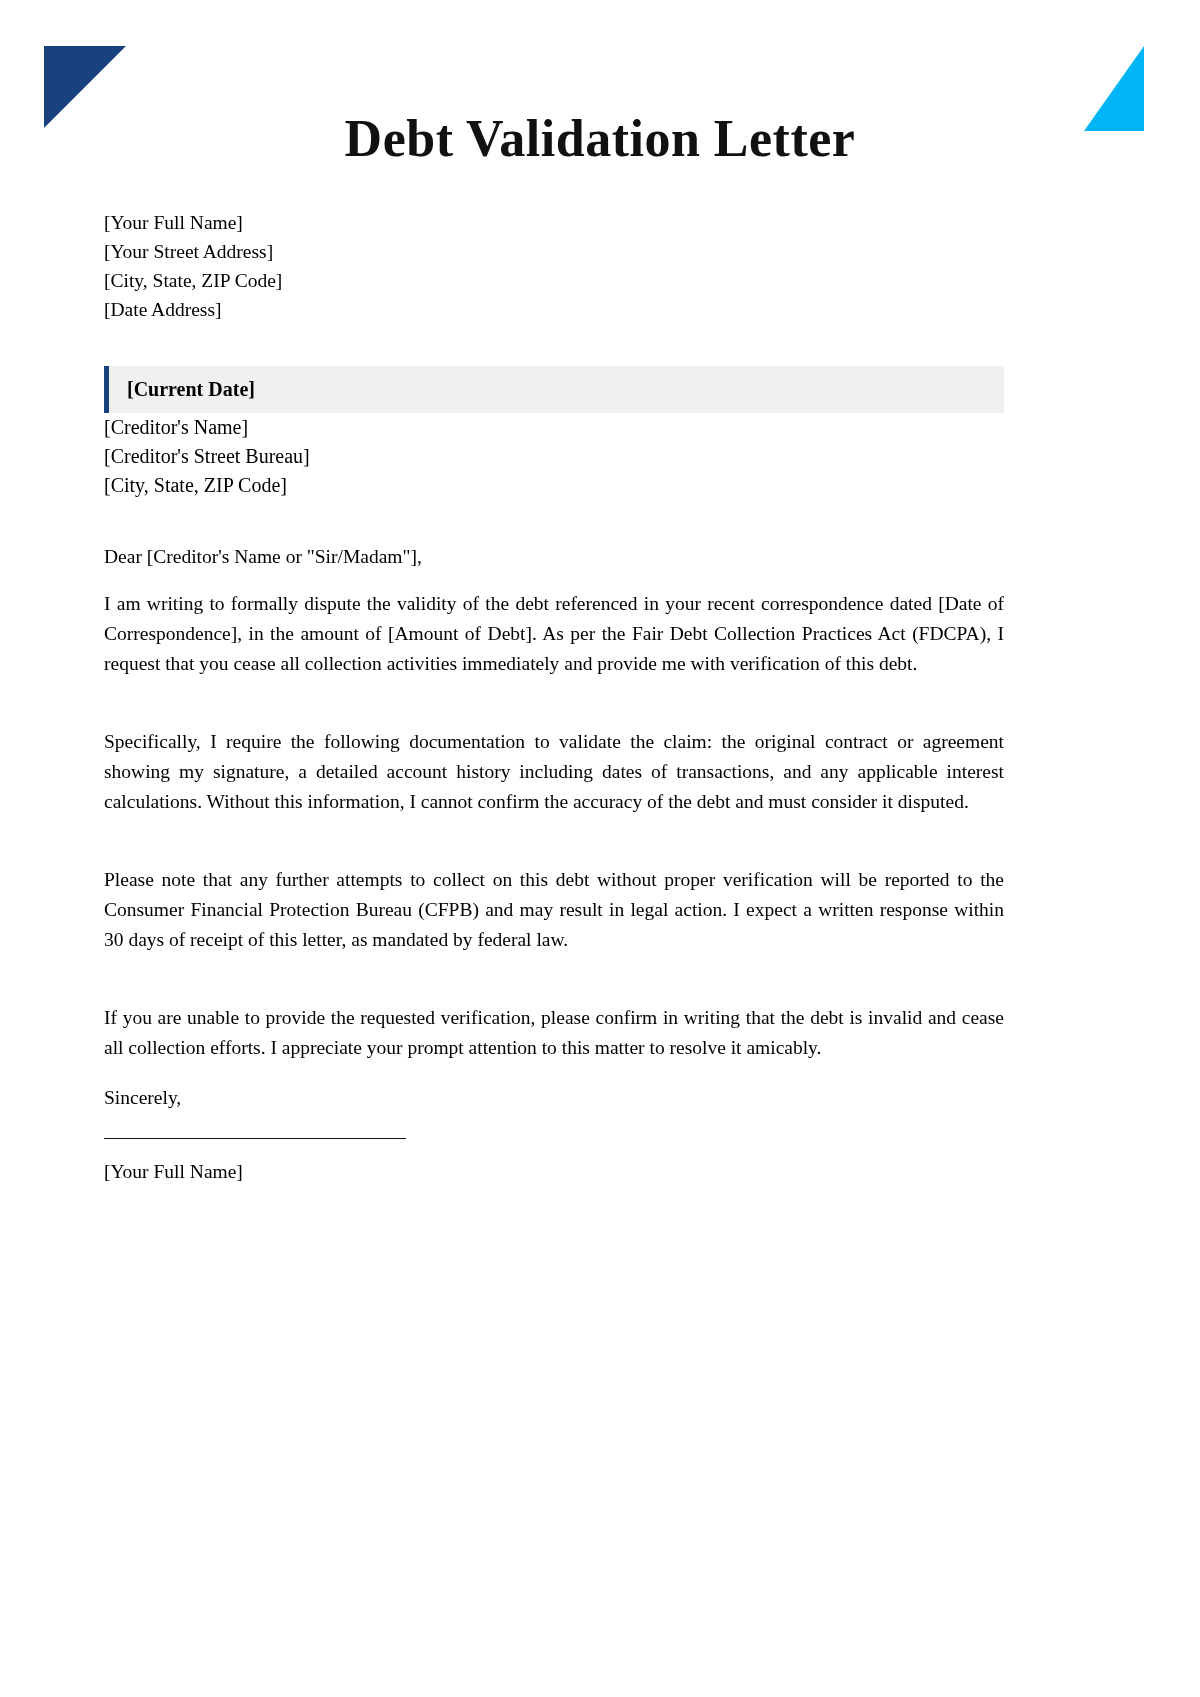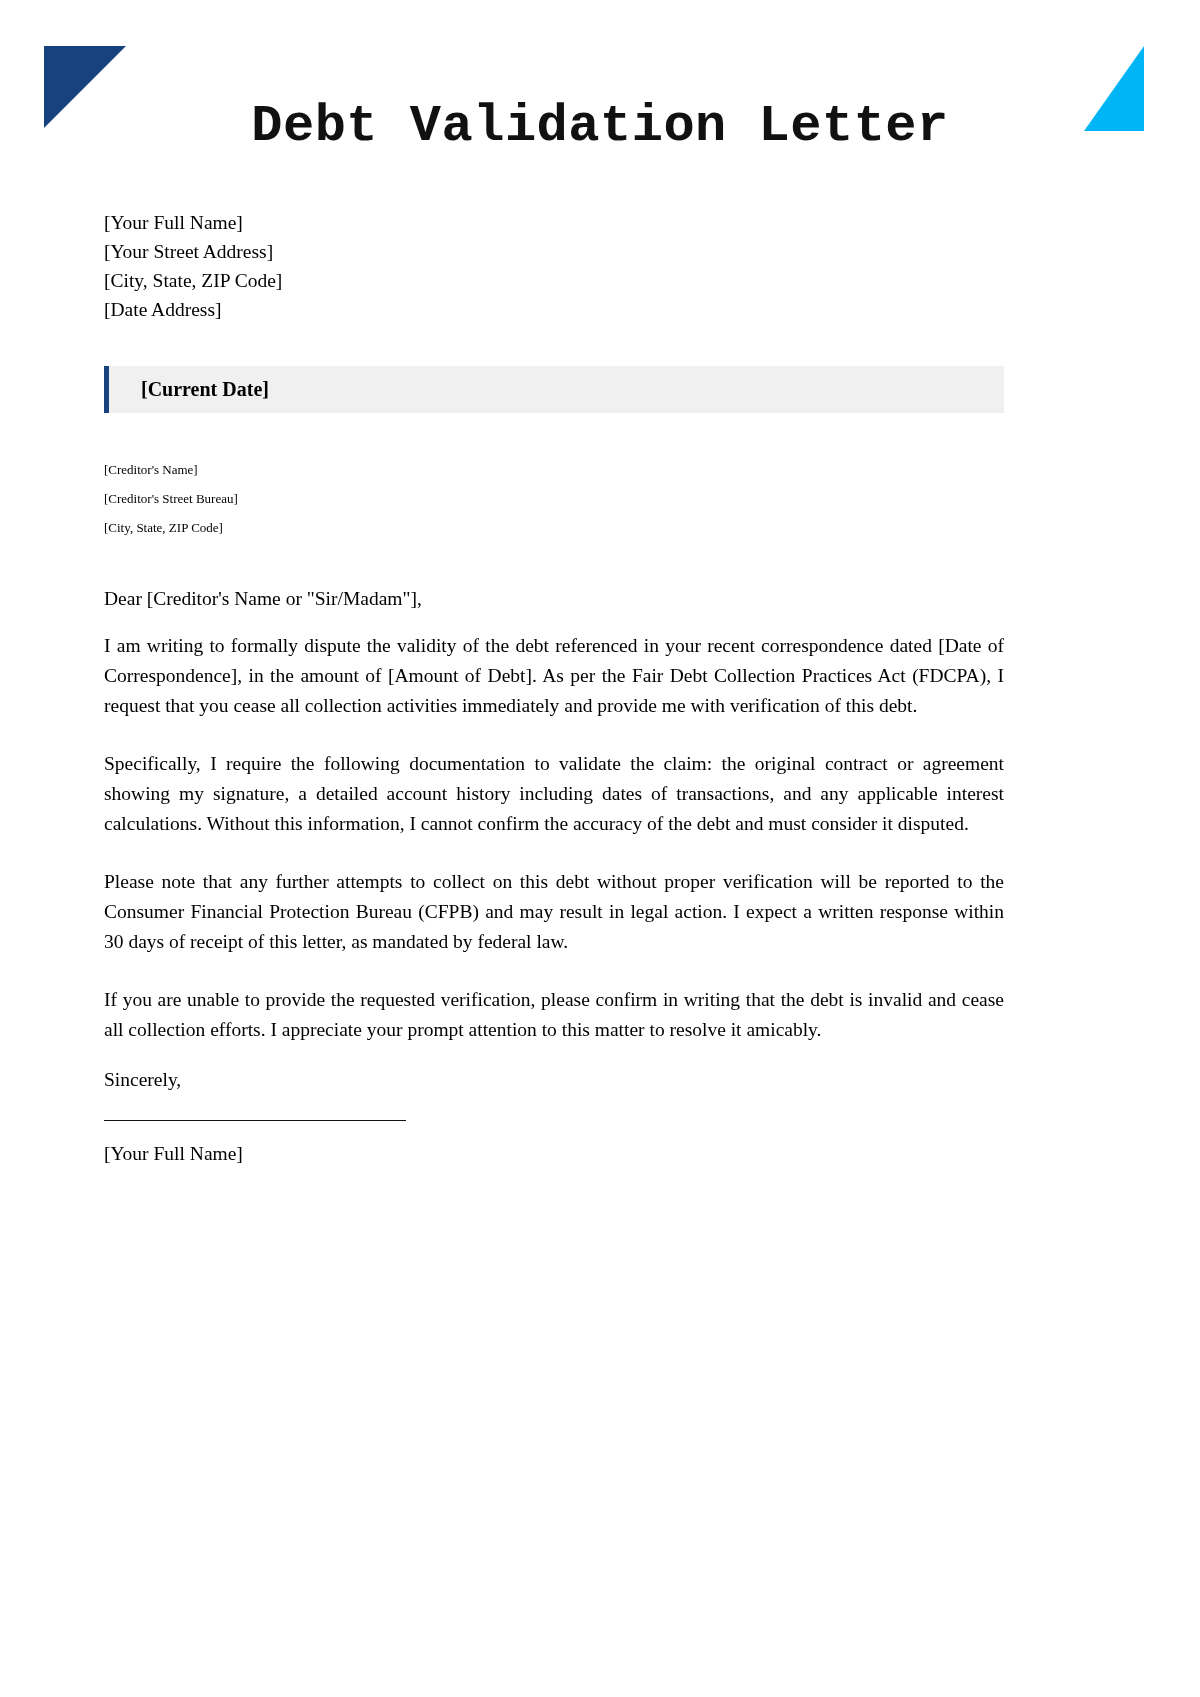--- a/index.html
+++ b/index.html
@@ -45,26 +45,26 @@
 
   
   .title-wrap {
     position: absolute;
     top: 98px;
     left: 0;
     width: 1200px;
     text-align: center;
   }
   .doc-title {
-    font-family: Liberation Mono, monospace;
+    font-family: Liberation Serif, serif;
     font-size: 52px;
     font-weight: bold;
     letter-spacing: 0.5px;
     line-height: 1.1;
-    margin: 0;
+    margin: 12px;
     color: #111111;
   }
 
   
   .content {
     position: absolute;
     top: 208px;
     left: 104px;
     width: 900px;
   }
@@ -75,50 +75,49 @@
   }
   .addr-line {
     display: block;
   }
 
   
   .date-bar {
     margin-top: 42px;
     background: #f0f0f0;
     border-left: 5px solid #17427e;
-    padding: 11px 0 12px 32px;
+    padding: 11px 0 12px 18px;
     width: 900px;
     box-sizing: border-box;
   }
   .date-text {
     font-size: 20px;
     font-weight: bold;
     line-height: 1.2;
   }
 
   .creditor-block {
-    margin-top: 42px;
-    font-size: 13px;
+    font-size: 20px;
     line-height: 29px;
   }
 
   .salutation {
     margin-top: 42px;
     font-size: 19.5px;
     line-height: 29px;
   }
 
   .body-para {
     margin-top: 18px;
     font-size: 19.5px;
     line-height: 30px;
     text-align: justify;
   }
   .body-para.spaced {
-    margin-top: 28px;
+    margin-top: 48px;
   }
 
   .closing {
     font-size: 19.5px;
     line-height: 29px;
   }
 
   .sig-rule {
     margin-top: 26px;
     width: 302px;

